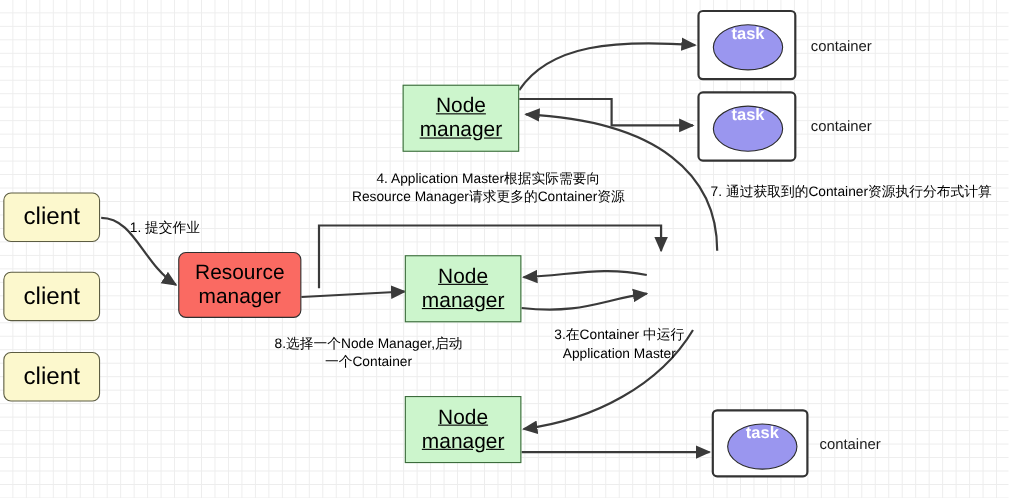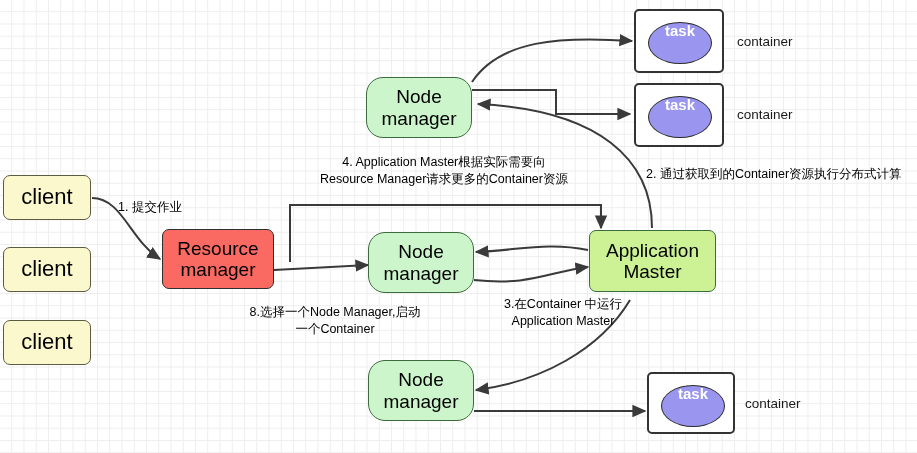--- a/index.html
+++ b/index.html
@@ -36,22 +36,23 @@
   }
   .n-rm{
     background:#fa6a62;
     border:1.6px solid #2f2f2f;
     border-radius:7px;
     font-size:19px;
   }
   .n-nm{
     background:#ccf5cc;
     border:1.6px solid #3c6b3c;
-    border-radius:17px;
+    border-radius:0;
     font-size:19px;
+    text-decoration:underline;
   }
   .n-am{
     background:#cdf295;
     border:1.6px solid #3c6b3c;
     border-radius:7px;
     font-size:19px;
   }
   .n-container{
     background:#ffffff;
     border:2.4px solid #333333;
@@ -139,24 +140,20 @@
   </div>
   <div class="node n-nm" style="left:368px;top:232px;width:106px;height:61px;white-space:pre-line;">
     <span>Node
 manager</span>
   </div>
   <div class="node n-nm" style="left:368px;top:360px;width:106px;height:61px;white-space:pre-line;">
     <span>Node
 manager</span>
   </div>
 
-  <div class="node n-am" style="left:589px;top:230px;width:127px;height:62px;white-space:pre-line;">
-    <span>Application
-Master</span>
-  </div>
 
   <div class="node n-container" style="left:634px;top:9px;width:90px;height:64px;">
     <div class="task-ellipse" style="left:12px;top:11px;width:62px;height:40px;">
       <span>task</span>
     </div>
   </div>
   <span class="side-label" style="left:737px;top:34px;">container</span>
 
   <div class="node n-container" style="left:634px;top:83px;width:90px;height:64px;">
     <div class="task-ellipse" style="left:12px;top:11px;width:62px;height:40px;">
@@ -176,15 +173,15 @@
 
   <div class="edge-label" style="left:222px;top:304px;width:226px;">8.选择一个Node Manager,启动
 一个Container</div>
 
   <div class="edge-label" style="left:478px;top:296px;width:170px;">3.在Container 中运行
 Application Master</div>
 
   <div class="edge-label" style="left:288px;top:154px;width:312px;">4. Application Master根据实际需要向
 Resource Manager请求更多的Container资源</div>
 
-  <div class="edge-label" style="left:646px;top:166px;width:272px;text-align:left;">2. 通过获取到的Container资源执行分布式计算</div>
+  <div class="edge-label" style="left:646px;top:166px;width:272px;text-align:left;">7. 通过获取到的Container资源执行分布式计算</div>
 
 </div>
 
 </body></html>

